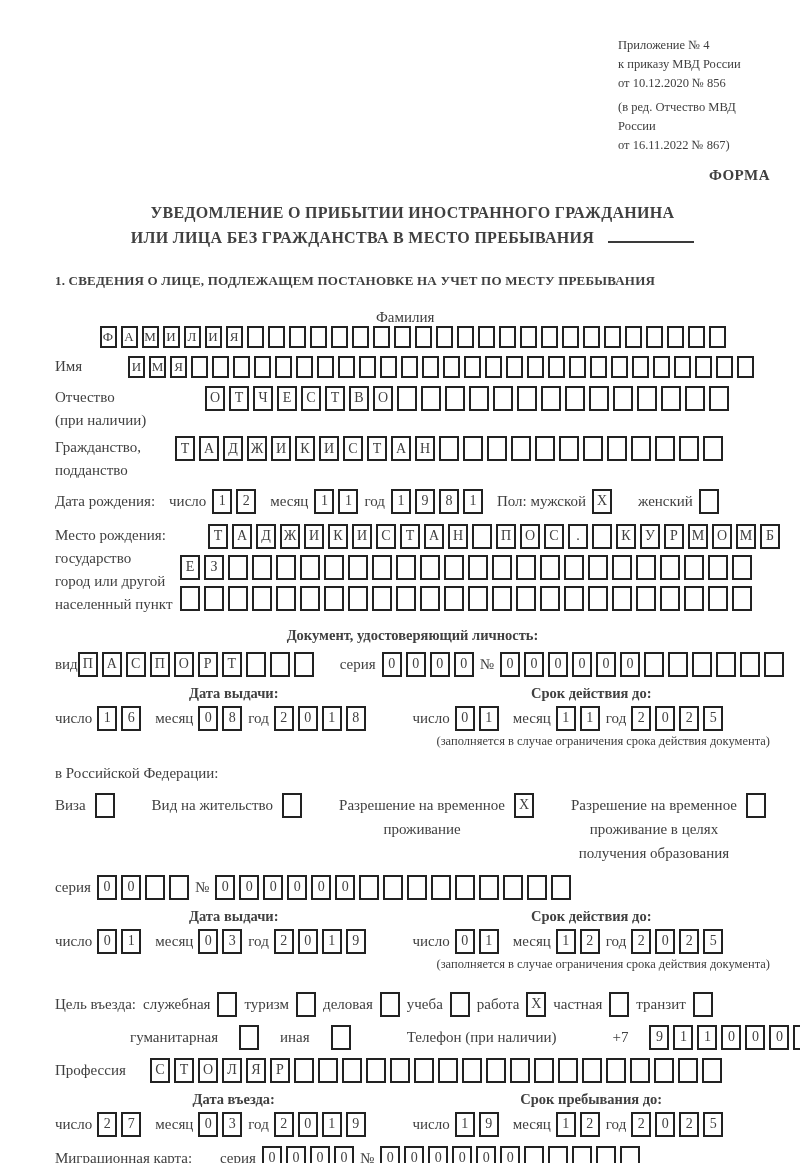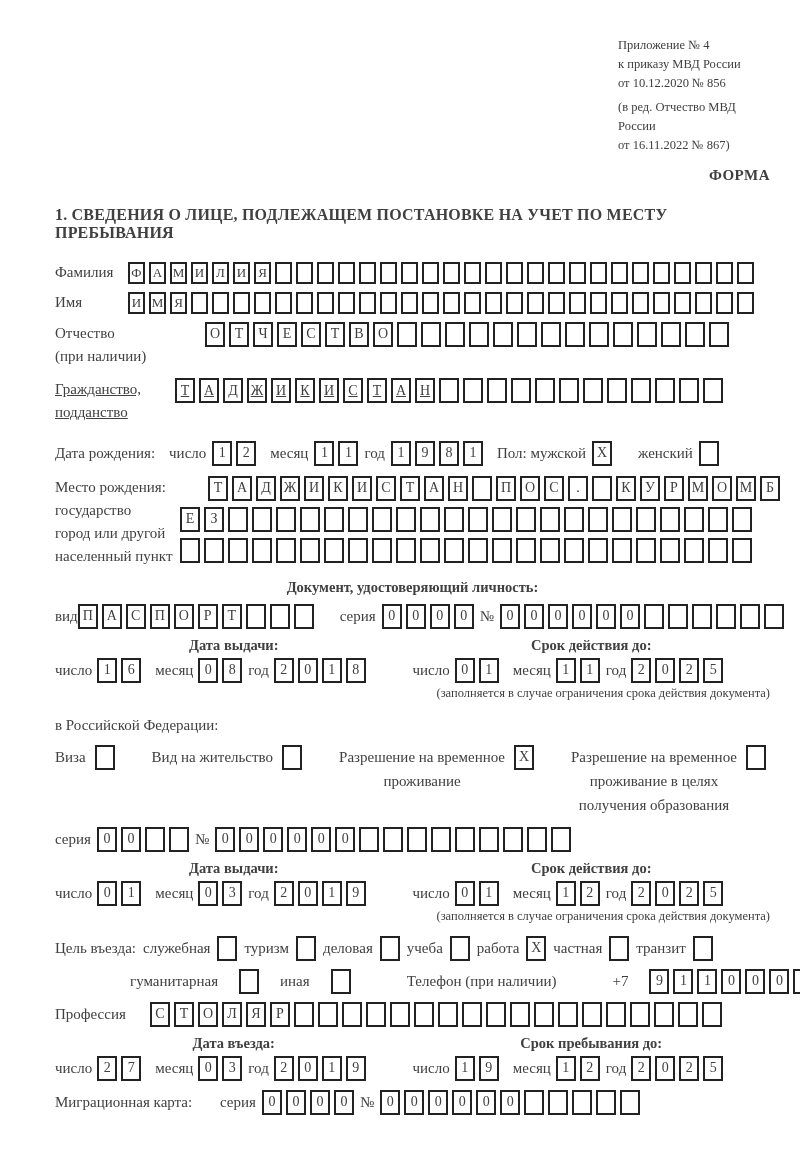--- a/index.html
+++ b/index.html
@@ -7,21 +7,21 @@
     width:800px;height:1163px;background:#ffffff;color:#404040;
     box-sizing:border-box;padding:36px 30px 0 55px;
     font-family:"Liberation Serif", serif;
     position:relative;overflow:hidden;margin:0 auto;
   }
   .annex{margin-left:563px;font-size:12.5px;line-height:1.5;}
   .amend{margin-top:6px;}
   .forma{text-align:right;font-weight:bold;font-size:15px;margin-top:12px;letter-spacing:.5px;}
   .title{text-align:center;font-weight:bold;font-size:16px;margin-top:16px;line-height:1.6;letter-spacing:.3px;}
   .title-underline{display:inline-block;width:86px;border-bottom:2.5px solid #3a3a3a;margin-left:14px;}
-  .sec{font-weight:bold;font-size:16px;margin-top:22px;letter-spacing:.2px;}
+  .sec{font-weight:bold;font-size:13px;margin-top:22px;letter-spacing:.2px;}
 
   .row{display:flex;align-items:center;margin-top:8px;}
   .row.top{align-items:flex-start;}
   .lbl{font-size:15px;white-space:nowrap;}
   .lines{font-size:15px;line-height:1.55;}
   .boxes{display:inline-flex;gap:4px;}
   .cell{
     box-sizing:border-box;border:2px solid #222;background:#fff;
     display:inline-flex;align-items:center;justify-content:center;
     font-family:"Liberation Serif", serif;
@@ -69,24 +69,30 @@
     <div>к приказу МВД России</div>
     <div>от 10.12.2020 № 856</div>
     <div class="amend">
       <div>(в ред. Отчество МВД России</div>
       <div>от 16.11.2022 № 867)</div>
     </div>
   </div>
 
   <div class="forma">ФОРМА</div>
 
+  <div class="title">
+    <div>УВЕДОМЛЕНИЕ О ПРИБЫТИИ ИНОСТРАННОГО ГРАЖДАНИНА</div>
+    <div>
+      <span>ИЛИ ЛИЦА БЕЗ ГРАЖДАНСТВА В МЕСТО ПРЕБЫВАНИЯ</span><span class="title-underline"></span>
+    </div>
+  </div>
 
   <div class="sec">1. СВЕДЕНИЯ О ЛИЦЕ, ПОДЛЕЖАЩЕМ ПОСТАНОВКЕ НА УЧЕТ ПО МЕСТУ ПРЕБЫВАНИЯ</div>
 
-  <div class="row" style="margin-top:20px;">
+  <div class="row" style="margin-top:20px;flex-direction:column;">
     <span class="lbl w-name">Фамилия</span>
     <span class="boxes sm">
         <span class="cell">Ф</span>
         <span class="cell">А</span>
         <span class="cell">М</span>
         <span class="cell">И</span>
         <span class="cell">Л</span>
         <span class="cell">И</span>
         <span class="cell">Я</span>
         <span class="cell"></span>
@@ -175,21 +181,21 @@
         <span class="cell"></span>
         <span class="cell"></span>
         <span class="cell"></span>
         <span class="cell"></span>
         <span class="cell"></span>
         <span class="cell"></span>
         <span class="cell"></span>
       </span>
   </div>
 
-  <div class="row top" style="margin-top:10px;text-decoration:underline;">
+  <div class="row top" style="margin-top:4px;">
     <span class="lines w-cit">
       <div>Гражданство,</div>
       <div>подданство</div>
     </span>
     <span class="boxes md">
         <span class="cell">Т</span>
         <span class="cell">А</span>
         <span class="cell">Д</span>
         <span class="cell">Ж</span>
         <span class="cell">И</span>
@@ -207,21 +213,21 @@
         <span class="cell"></span>
         <span class="cell"></span>
         <span class="cell"></span>
         <span class="cell"></span>
         <span class="cell"></span>
         <span class="cell"></span>
         <span class="cell"></span>
       </span>
   </div>
 
-  <div class="row" style="margin-top:16px;">
+  <div class="row" style="margin-top:6px;">
     <span class="lbl">Дата рождения:</span>
     <span class="gap1"></span>
     <span class="lbl mr6">число</span>
     <span class="boxes md">
         <span class="cell">1</span>
         <span class="cell">2</span>
       </span>
     <span class="gap1"></span>
     <span class="lbl mr6">месяц</span>
     <span class="boxes md">
@@ -536,21 +542,21 @@
             <span class="cell">2</span>
             <span class="cell">0</span>
             <span class="cell">2</span>
             <span class="cell">5</span>
           </span>
       </div>
     </div>
   </div>
   <div class="note">(заполняется в случае ограничения срока действия документа)</div>
 
-  <div class="row" style="margin-top:12px;gap:7px;">
+  <div class="row" style="margin-top:20px;gap:7px;">
     <span class="lbl">Цель въезда:</span>
     <span class="lbl">служебная</span>
     <span class="boxes md">
         <span class="cell"></span>
       </span>
     <span class="lbl">туризм</span>
     <span class="boxes md">
         <span class="cell"></span>
       </span>
     <span class="lbl">деловая</span>

